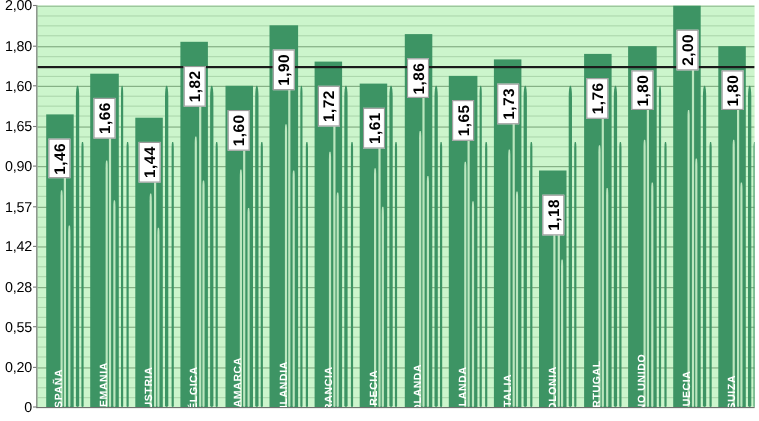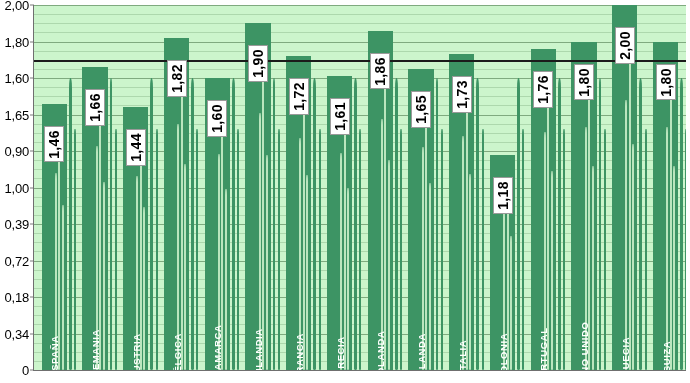--- a/index.html
+++ b/index.html
@@ -124,29 +124,29 @@
       <div class="ytick" style="top: 5px;">2,00</div>
       <div class="ytick-dash" style="top: 5px;"></div>
       <div class="ytick" style="top: 41.5px;">1,80</div>
       <div class="ytick-dash" style="top: 41.5px;"></div>
       <div class="ytick" style="top: 78px;">1,60</div>
       <div class="ytick-dash" style="top: 78px;"></div>
       <div class="ytick" style="top: 114.5px;">1,65</div>
       <div class="ytick-dash" style="top: 114.5px;"></div>
       <div class="ytick" style="top: 151px;">0,90</div>
       <div class="ytick-dash" style="top: 151px;"></div>
-      <div class="ytick" style="top: 187.5px;">1,00</div>
+      <div class="ytick" style="top: 187.5px;">1,57</div>
       <div class="ytick-dash" style="top: 187.5px;"></div>
-      <div class="ytick" style="top: 224px;">0,39</div>
+      <div class="ytick" style="top: 224px;">1,42</div>
       <div class="ytick-dash" style="top: 224px;"></div>
-      <div class="ytick" style="top: 260.5px;">0,72</div>
+      <div class="ytick" style="top: 260.5px;">0,28</div>
       <div class="ytick-dash" style="top: 260.5px;"></div>
-      <div class="ytick" style="top: 297px;">0,18</div>
+      <div class="ytick" style="top: 297px;">0,55</div>
       <div class="ytick-dash" style="top: 297px;"></div>
-      <div class="ytick" style="top: 333.5px;">0,34</div>
+      <div class="ytick" style="top: 333.5px;">0,20</div>
       <div class="ytick-dash" style="top: 333.5px;"></div>
       <div class="ytick" style="top: 370px;">0</div>
       <div class="ytick-dash" style="top: 370px;"></div>
     </div>
 
   <div id="plot">
       <div class="gridline major" style="top: 0px;"></div>
       <div class="gridline major" style="top: 36.5px;"></div>
       <div class="gridline major" style="top: 73px;"></div>
       <div class="gridline major" style="top: 109.5px;"></div>

